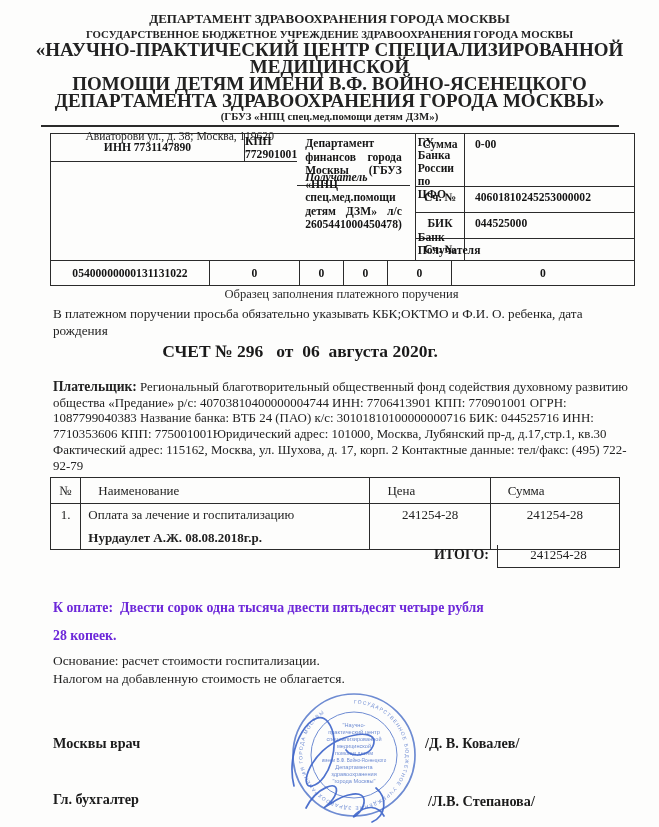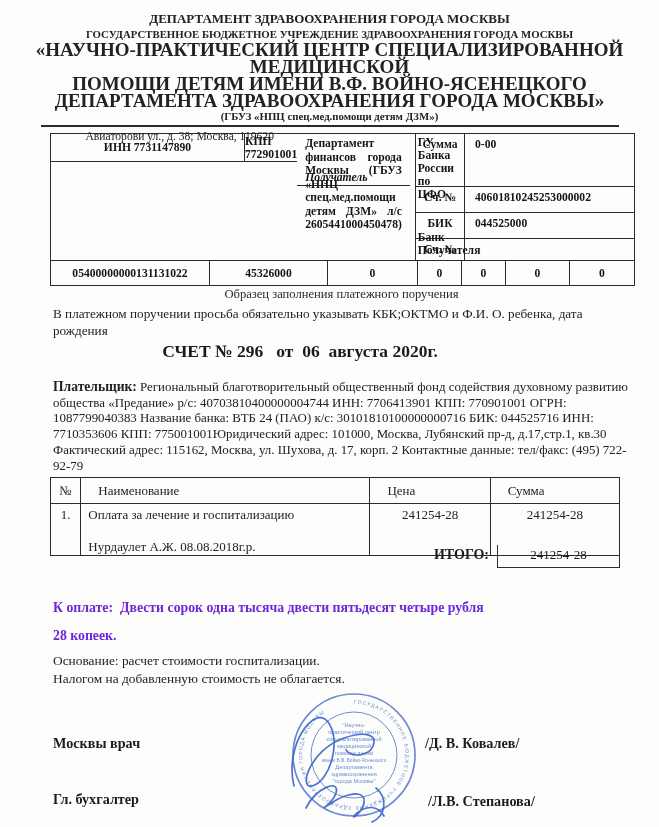--- a/index.html
+++ b/index.html
@@ -61,21 +61,21 @@
 
   
   .items{position:absolute;left:50px;top:477px;width:570px;border-collapse:collapse;
     font-size:13px;color:#222;}
   .items td{border:1.2px solid #2b2b2b;padding:0;}
   .items .h td{height:25px;padding-left:17px;}
   .items .h .c-num{text-align:center;padding-left:0;}
   .items .d td{height:42px;vertical-align:top;}
   .items .d .c-num{text-align:center;padding-top:3px;}
   .items .d .c-name{padding:3px 0 0 7px;}
-  .items .d .c-name .nl2{margin-top:16px;}
+  .items .d .c-name .nl2{margin-top:7px;font-weight:bold;}
   .items .d .c-price,.items .d .c-sum{text-align:center;padding-top:3px;}
   .c-num{width:32px;}.c-name{width:301px;}.c-price{width:114px;}.c-sum{width:123px;}
   .total-row{position:absolute;left:50px;top:545px;width:570px;display:flex;height:23px;}
   .total-label{flex:1;text-align:right;font-weight:bold;font-size:14px;padding:2px 8px 0 0;}
   .total-cell{width:121px;border:1.2px solid #2b2b2b;border-top:none;text-align:center;font-size:13px;padding-top:2px;}
 
   
   .due{position:absolute;left:53px;top:600px;font-weight:bold;font-size:13.8px;color:#6d28d9;}
   .due .l1{white-space:pre;}
   .due .l2{margin-top:12px;}
@@ -140,21 +140,20 @@
           <div class="br-val">044525000</div>
         </div>
         <div class="br-row br-cor">
           <div class="br-lbl">Сч. №</div>
           <div class="br-val"></div>
         </div>
       </div>
     </div>
     <div class="bank-bottom">
       <div class="bb-1">05400000000131131022</div>
-      <div class="bb-2">45326000</div>
       <div class="bb-3">0</div>
       <div class="bb-4">0</div>
       <div class="bb-5">0</div>
       <div class="bb-6">0</div>
       <div class="bb-7">0</div>
     </div>
   </div>
 
   <div class="sample-caption">Образец заполнения платежного поручения</div>
   <div class="note">В платежном поручении просьба обязательно указывать КБК;ОКТМО и Ф.И. О. ребенка, дата рождения</div>

